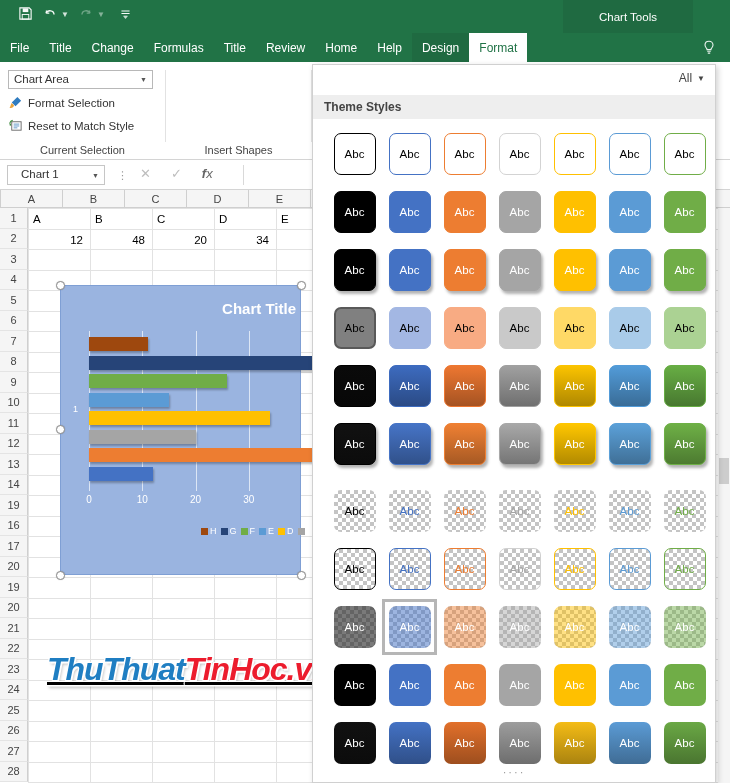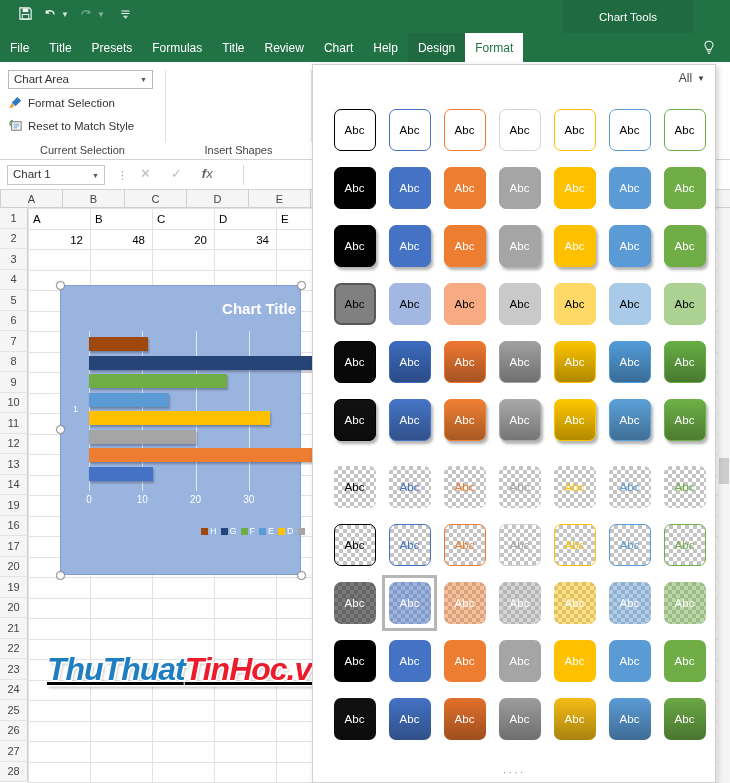--- a/index.html
+++ b/index.html
@@ -91,21 +91,21 @@
   }
 
   
   .fbar {
     position: absolute; left: 0; top: 160px; width: 730px; height: 30px;
     background: #ffffff; border-bottom: 1px solid #d4d4d4;
   }
   .namebox {
     position: absolute; left: 7px; top: 5px; width: 98px; height: 20px;
     border: 1px solid #c6c6c6; background: #fff; font-size: 11.5px; color: #333;
-    padding: 2px 14px 0 5px;
+    padding: 2px 14px 0 13px;
   }
   .namebox .car { position: absolute; right: 5px; top: 6px; font-size: 7px; color: #555; }
   .fb-dots { position: absolute; left: 117px; top: 9px; font-size: 11px; color: #999; letter-spacing: 0; }
   .fb-btns { position: absolute; left: 140px; top: 6px; display: flex; gap: 20px; color: #bdbdbd; font-size: 13px; }
   .fb-btns .fx { font-style: italic; color: #666; }
   .fb-input {
     position: absolute; left: 243px; top: 5px; right: 4px; height: 20px;
     border-left: 1px solid #d9d9d9; background: #ffffff;
   }
 
@@ -263,33 +263,33 @@
 
   <div class="tabsbar">
     <div class="tabs" id="tabs-host">
         <div class="tab">
           <span>File</span>
         </div>
         <div class="tab">
           <span>Title</span>
         </div>
         <div class="tab">
-          <span>Presets</span>
+          <span>Change</span>
         </div>
         <div class="tab">
           <span>Formulas</span>
         </div>
         <div class="tab">
           <span>Title</span>
         </div>
         <div class="tab">
           <span>Review</span>
         </div>
         <div class="tab">
-          <span>Chart</span>
+          <span>Home</span>
         </div>
         <div class="tab">
           <span>Help</span>
         </div>
         <div class="tab ctx">
           <span>Design</span>
         </div>
         <div class="tab active">
           <span>Format</span>
         </div>
@@ -583,20 +583,23 @@
   </div>
 
   <div class="panel">
     <div class="panel-top">
       <div class="all-btn">
         <span>All</span>
         <span style="font-size:8px;">▼</span>
       </div>
     </div>
     <div id="panel-host">
+        <div class="sec-head">
+          <span>Theme Styles</span>
+        </div>
         <div class="gal">
           <div class="gal-row">
             <div class="cellwrap">
               <div class="sw" style="background: rgb(255, 255, 255); border: 1.6px solid rgb(0, 0, 0);">
                 <span style="color: rgb(0, 0, 0);">Abc</span>
               </div>
             </div>
             <div class="cellwrap">
               <div class="sw" style="background: rgb(255, 255, 255); border: 1.6px solid rgb(68, 114, 196);">
                 <span style="color: rgb(0, 0, 0);">Abc</span>

